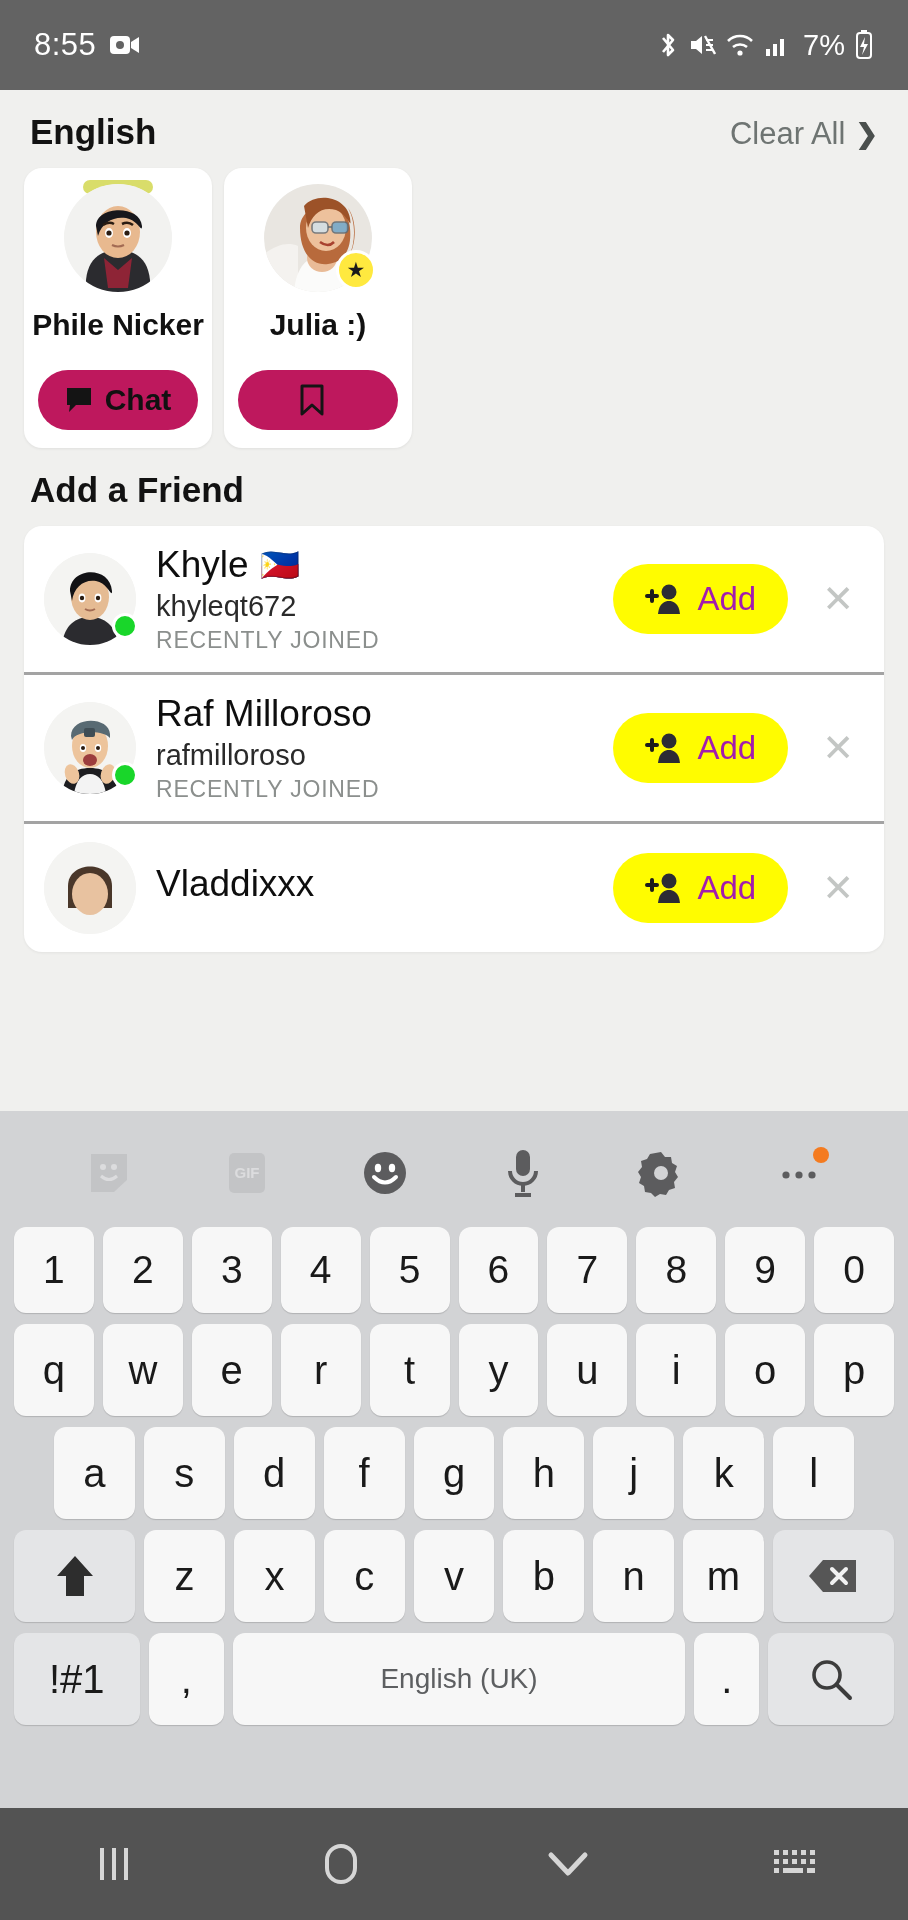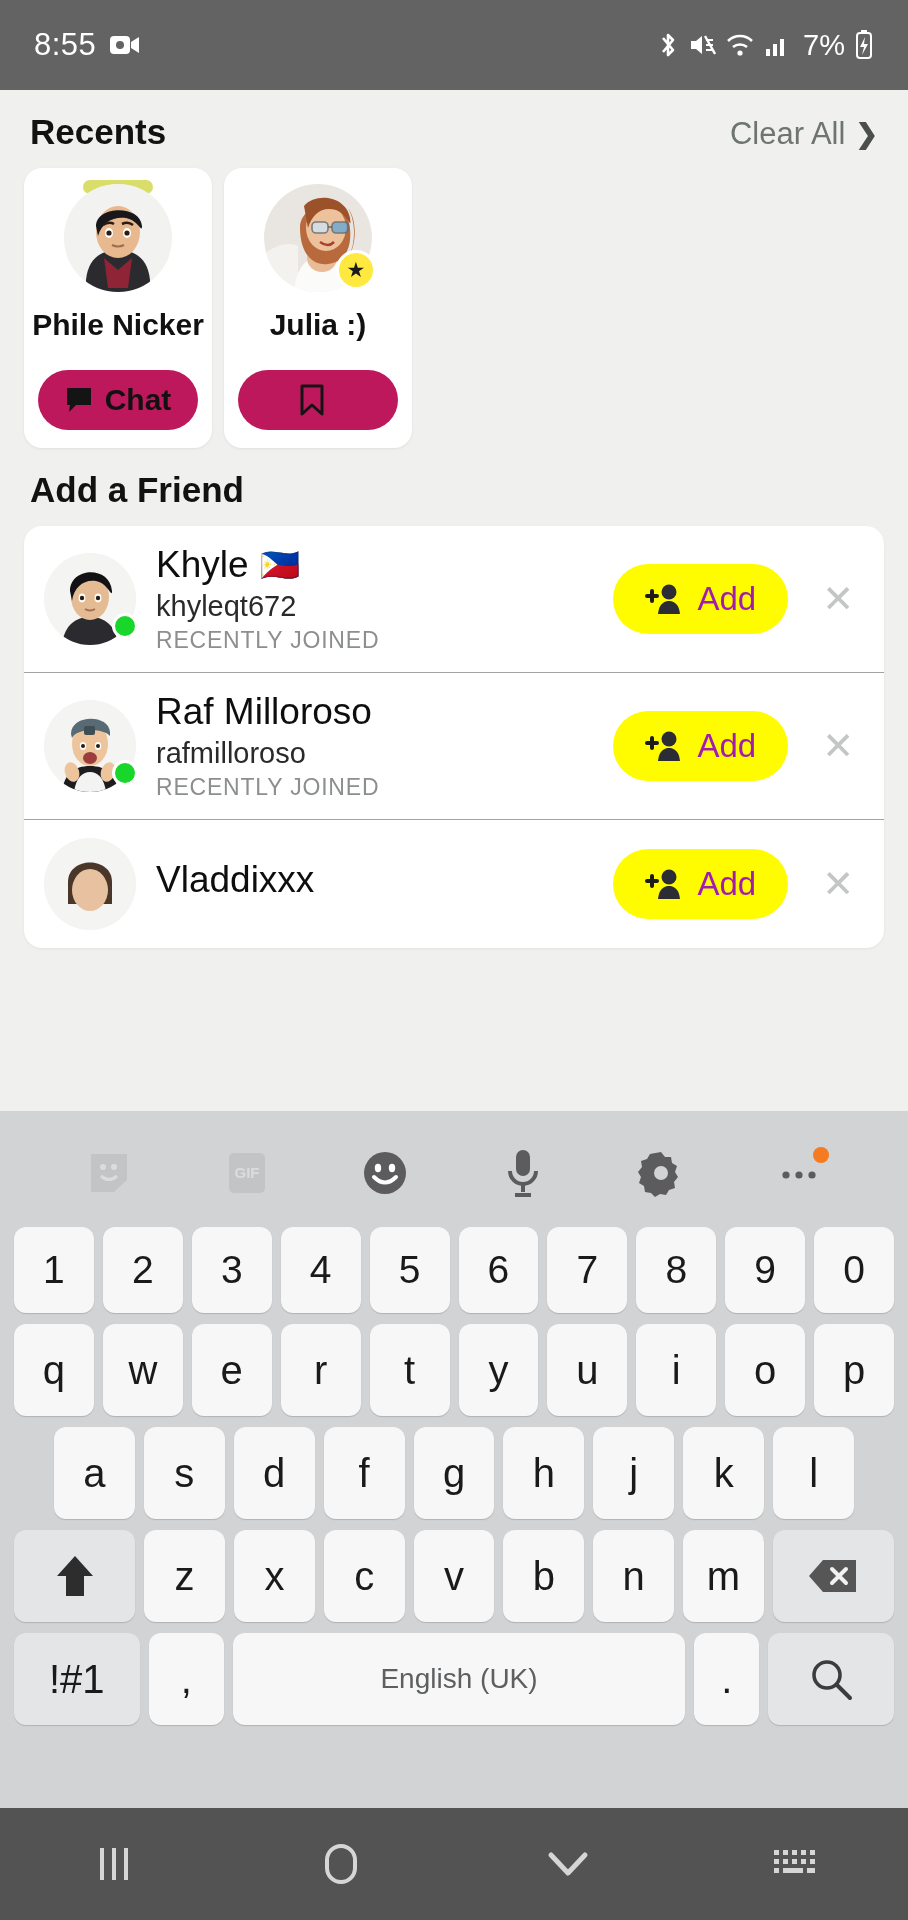--- a/index.html
+++ b/index.html
@@ -77,21 +77,21 @@
   }
   .raction-label { font-size: 30px; font-weight: 700; color: #111111; }
 
   
   .friendlist {
     margin: 0 24px; background: #ffffff; border-radius: 18px;
     overflow: hidden; box-shadow: 0 1px 3px rgba(0,0,0,.06);
   }
   .frow {
     display: flex; align-items: center; gap: 20px;
-    padding: 18px 22px 18px 20px; border-bottom: 1px solid #a3a3a3;
+    padding: 18px 22px 18px 20px; border-bottom: 3px solid #a3a3a3;
     min-height: 128px;
   }
   .frow:last-child { border-bottom: none; }
   .fav-wrap { position: relative; width: 92px; height: 92px; flex: none; }
   .fav {
     width: 92px; height: 92px; border-radius: 46px; background: #f3f3f1;
     overflow: hidden; position: relative;
   }
   .online-dot {
     position: absolute; right: -2px; bottom: 6px;
@@ -194,21 +194,21 @@
             <rect x="3" y="3" width="14" height="25" rx="3" stroke="#fff" stroke-width="2" fill="none"></rect>
             <rect x="7" y="0" width="6" height="3" fill="#fff"></rect>
             <path d="M11 7 L6 17 L10 17 L8 25 L14 14 L10 14 Z" fill="#fff"></path>
           </svg>
       </span>
     </div>
   </div>
 
 
   <div class="sect-head">
-    <div class="sect-title">Recents</div>
+    <div class="sect-title">English</div>
     <div class="clear-all">
       <span>Clear All</span>
       <span class="chev">❯</span>
     </div>
   </div>
 
   <div class="recents-row">
 
     <div class="rcard">
       <div class="rav-wrap">

